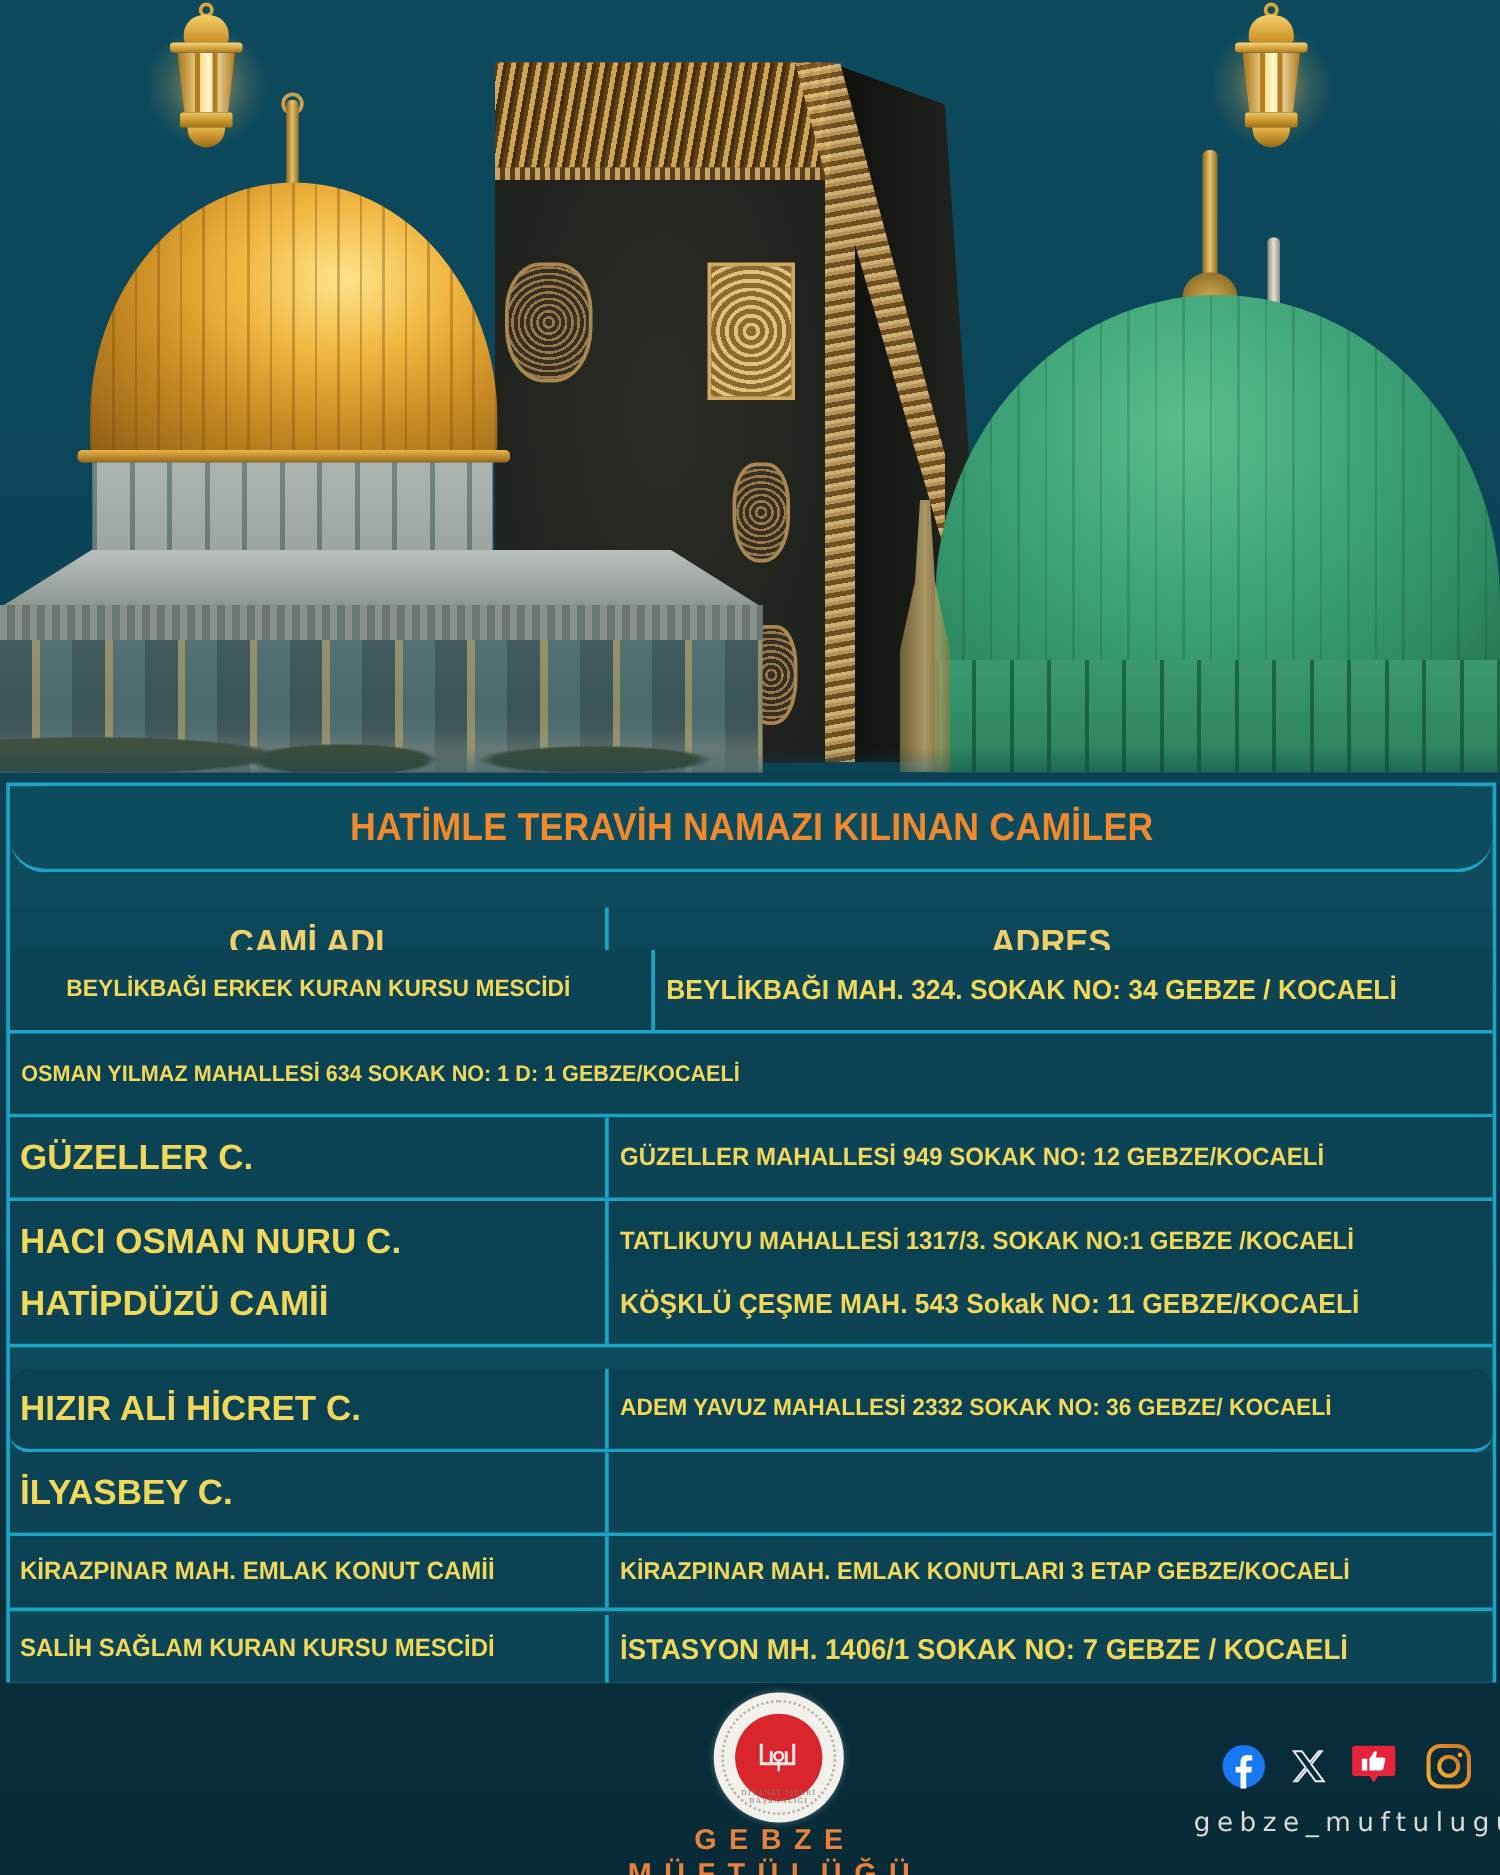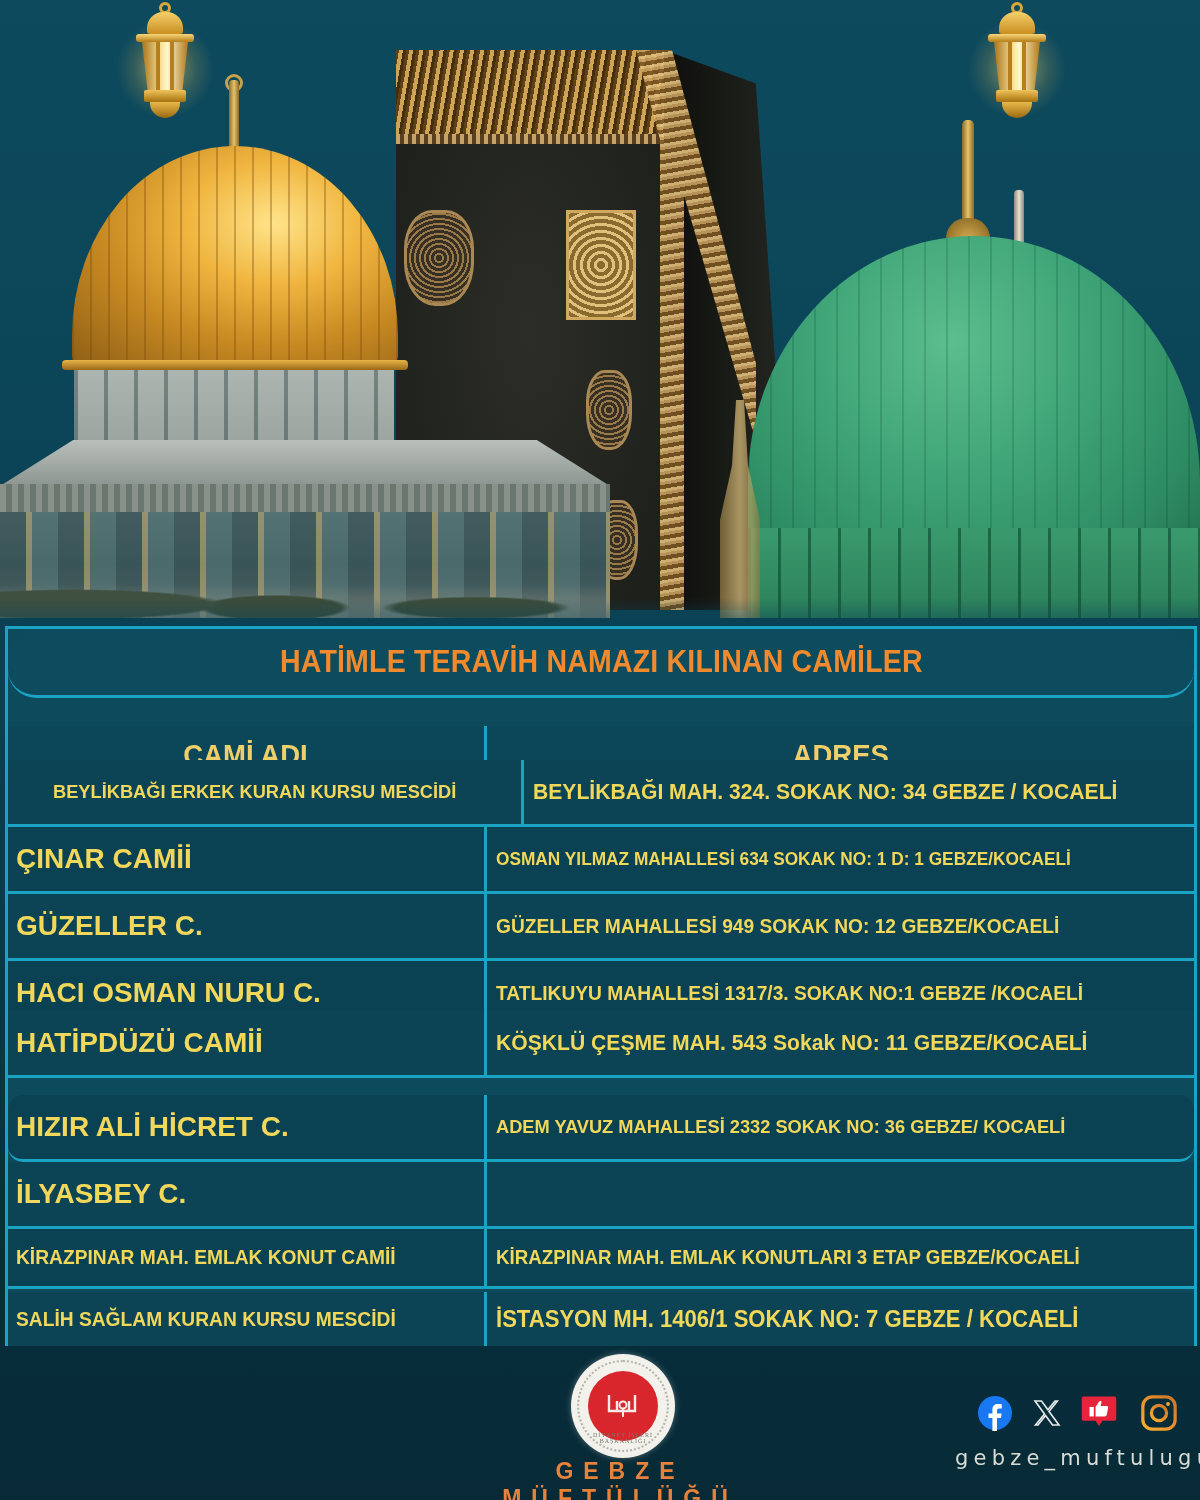--- a/index.html
+++ b/index.html
@@ -291,23 +291,20 @@
 
     <div class="row data-row" style="top:131px;padding-left:37px;">
       <div class="cell c1">
           <span class="name sm">BEYLİKBAĞI ERKEK KURAN KURSU MESCİDİ</span>
         </div>
       <div class="cell c2">
           <span class="addr lg">BEYLİKBAĞI MAH. 324. SOKAK NO: 34 GEBZE / KOCAELİ</span>
         </div>
     </div>
     <div class="row data-row" style="top:198px;">
-      <div class="cell c1">
-          <span class="name lg">ÇINAR CAMİİ</span>
-        </div>
       <div class="cell c2">
           <span class="addr sm">OSMAN YILMAZ MAHALLESİ 634 SOKAK NO: 1 D: 1 GEBZE/KOCAELİ</span>
         </div>
     </div>
     <div class="row data-row" style="top:265px;">
       <div class="cell c1">
           <span class="name lg">GÜZELLER C.</span>
         </div>
       <div class="cell c2">
           <span class="addr sm" style="font-size:20px;">GÜZELLER MAHALLESİ 949 SOKAK NO: 12 GEBZE/KOCAELİ</span>

